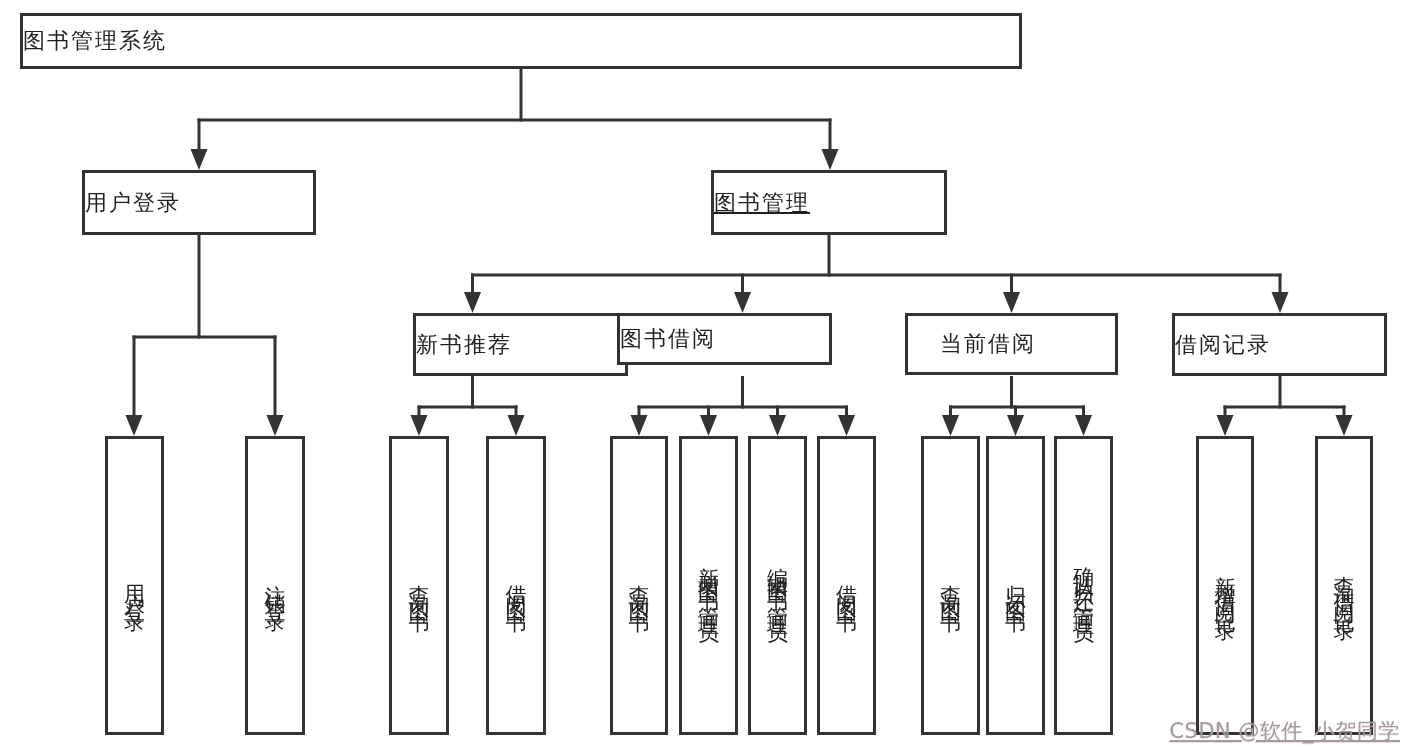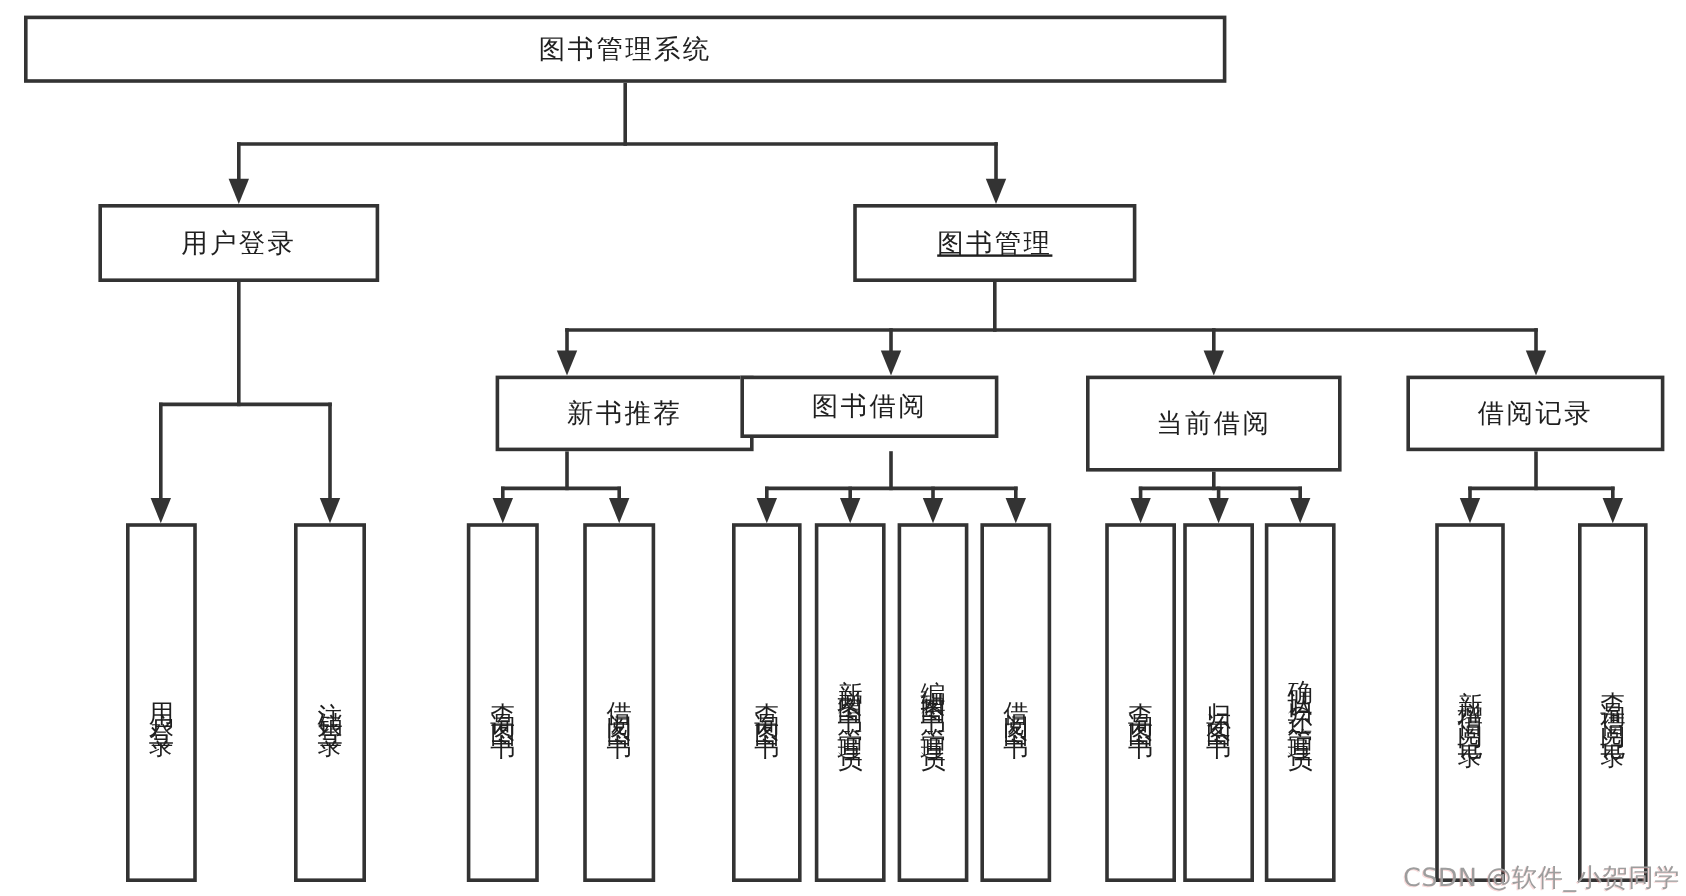--- a/index.html
+++ b/index.html
@@ -22,21 +22,21 @@
     z-index: 0;
     pointer-events: none;
   }
   .hbox {
     position: absolute;
     box-sizing: border-box;
     background: #ffffff;
     border: 3px solid #333333;
     display: flex;
     align-items: center;
-    justify-content: center;
+    justify-content: flex-start;
     font-size: 22px;
     letter-spacing: 2px;
     color: #1f1f1f;
     z-index: 1;
     white-space: nowrap;
   }
   .leaf {
     position: absolute;
     top: 436px;
     height: 299px;
@@ -62,20 +62,21 @@
   #watermark {
     position: absolute;
     right: 5px;
     top: 717px;
     font-size: 21px;
     color: #9d9d9d;
     letter-spacing: 0.5px;
     z-index: 3;
     text-shadow: -1px 1px 0 rgba(235, 150, 150, 0.35);
     white-space: nowrap;
+    text-decoration: underline;
   }
 </style>
 </head>
 <body>
 
 <div id="stage">
 
   <svg id="connectors" width="1405" height="747" viewBox="0 0 1405 747">
     <g stroke="#333333" stroke-width="3" fill="none">
 
@@ -151,21 +152,21 @@
   <div class="hbox" style="left:711px;top:170px;width:236px;height:65px;text-decoration:underline;">
     <span>图书管理</span>
   </div>
 
   <div class="hbox" style="left:365px;top:313px;width:215px;height:63px;margin-left:48px;">
     <span>新书推荐</span>
   </div>
   <div class="hbox" style="left:617px;top:313px;width:215px;height:52px;">
     <span>图书借阅</span>
   </div>
-  <div class="hbox" style="left:905px;top:313px;width:213px;height:80px;">
+  <div class="hbox" style="left:905px;top:313px;width:213px;height:62px;padding-left:32px;">
     <span>当前借阅</span>
   </div>
   <div class="hbox" style="left:1172px;top:313px;width:215px;height:63px;">
     <span>借阅记录</span>
   </div>
 
   <div class="leaf" style="left:105px;width:59px;">
     <span class="vtext">用户登录</span>
   </div>
   <div class="leaf" style="left:245px;width:60px;">

